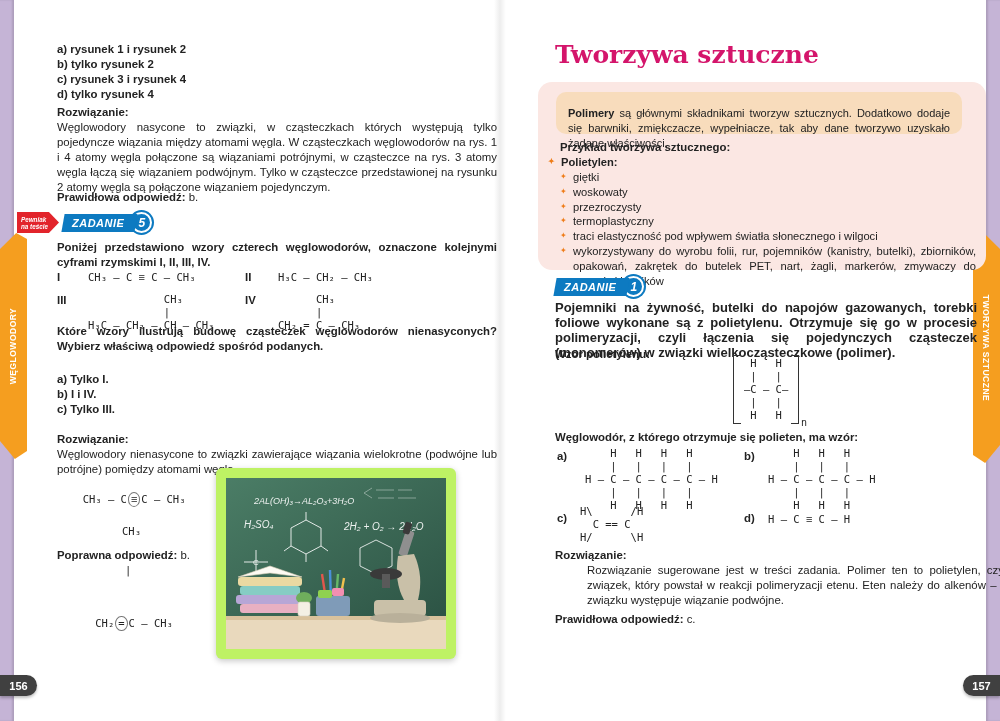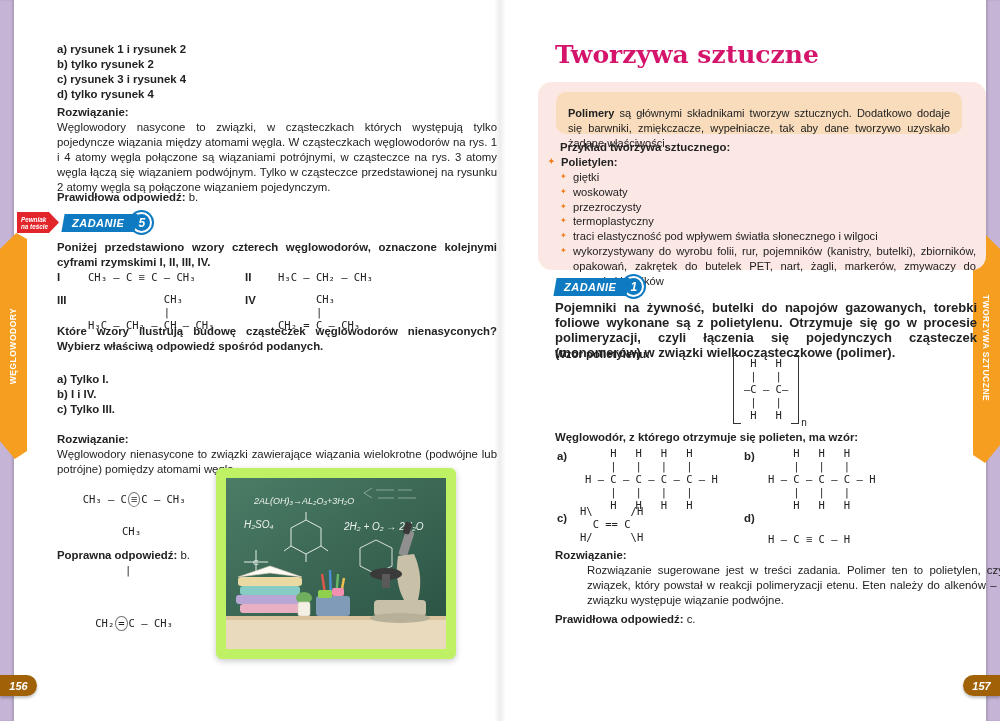--- a/index.html
+++ b/index.html
@@ -12,21 +12,21 @@
   .strip.left { left:0; box-shadow:inset -2px 0 2px rgba(0,0,0,.12); }
   .strip.right { right:0; box-shadow:inset 2px 0 2px rgba(0,0,0,.12); }
   .sidetab { position:absolute; width:27px; background:#f59e1f; display:flex; align-items:center; justify-content:center; }
   .sidetab.left { left:0; top:233px; height:226px; clip-path:polygon(0 16px,60% 0,100% 6px,100% calc(100% - 8px),55% 100%,0 calc(100% - 18px)); }
   .sidetab.right { right:0; top:233px; height:230px; clip-path:polygon(0 6px,40% 0,100% 16px,100% calc(100% - 18px),45% 100%,0 calc(100% - 8px)); }
   .sidetab .vtxt { color:#fff; font-size:8.5px; font-weight:bold; letter-spacing:.5px; white-space:nowrap; }
   .sidetab.left .vtxt { transform:rotate(-90deg); }
   .sidetab.right .vtxt { transform:rotate(90deg); }
 
   
-  .pgnum { position:absolute; bottom:25px; width:37px; height:21px; background:#a16207; color:#fff; font-style:italic; font-weight:bold; font-size:11px; display:flex; align-items:center; justify-content:center; box-shadow:0 2px 3px rgba(0,0,0,.25); }
+  .pgnum { position:absolute; bottom:25px; width:37px; height:21px; background:#404040; color:#fff; font-weight:bold; font-size:11px; display:flex; align-items:center; justify-content:center; box-shadow:0 2px 3px rgba(0,0,0,.25); }
   .pgnum.left { left:0; border-radius:0 11px 11px 0; }
   .pgnum.right { right:0; border-radius:11px 0 0 11px; }
 
   .spine { position:absolute; left:494px; top:0; bottom:0; width:12px; background:linear-gradient(to right, rgba(0,0,0,0), rgba(0,0,0,.07), rgba(0,0,0,0)); }
 
   
   .b { font-weight:bold; }
   .t { font-size:11.4px; line-height:15px; }
   .just { text-align:justify; }
   .mono { font-family:"DejaVu Sans Mono", monospace; font-size:10.5px; line-height:13px; white-space:pre; }
@@ -276,19 +276,19 @@
     |   |   |
 H — C — C — C — H
     |   |   |
     H   H   H</div>
 
 <div class="abs optlabel" style="left:557px; top:512px;">c)</div>
 <div class="abs mono" style="left:580px; top:505px;">H\      /H
   C == C
 H/      \H</div>
 <div class="abs optlabel" style="left:744px; top:512px;">d)</div>
-<div class="abs mono" style="left:768px; top:513px;margin-top:20px;">H — C ≡ C — H</div>
+<div class="abs mono" style="left:768px; top:513px;">H — C ≡ C — H</div>
 
 <div class="abs t b" style="left:555px; top:548px;">Rozwiązanie:</div>
 <div class="abs t just" style="left:587px; top:563px; width:422px;">Rozwiązanie sugerowane jest w treści zadania. Polimer ten to polietylen, czyli związek, który powstał w reakcji polimeryzacji etenu. Eten należy do alkenów – w związku występuje wiązanie podwójne.</div>
 <div class="abs t" style="left:555px; top:612px;">
   <span class="b">Prawidłowa odpowiedź:</span><span> c.</span>
 </div>
 
 </body></html>

